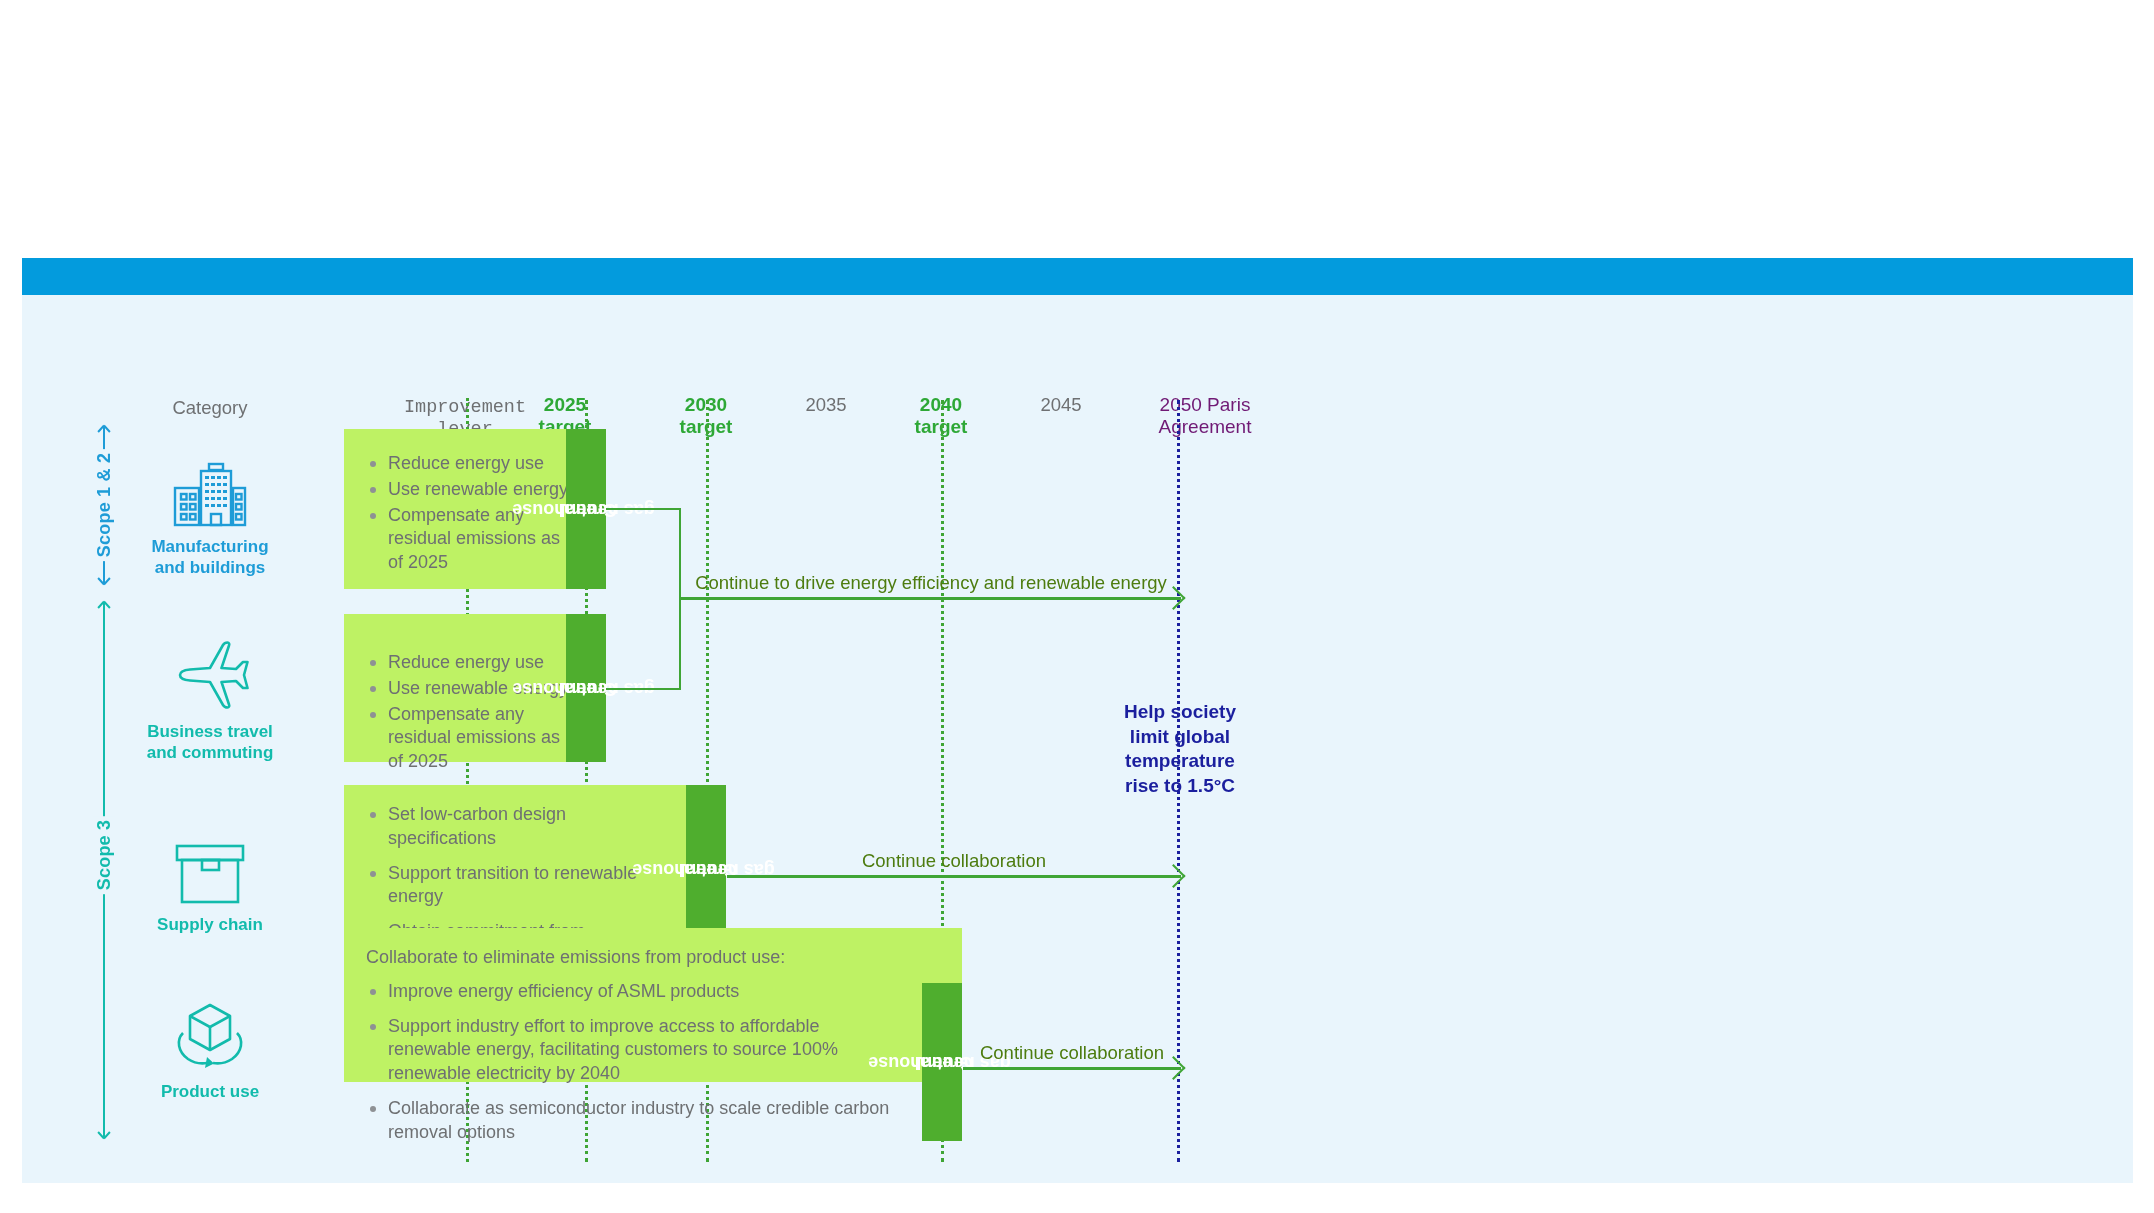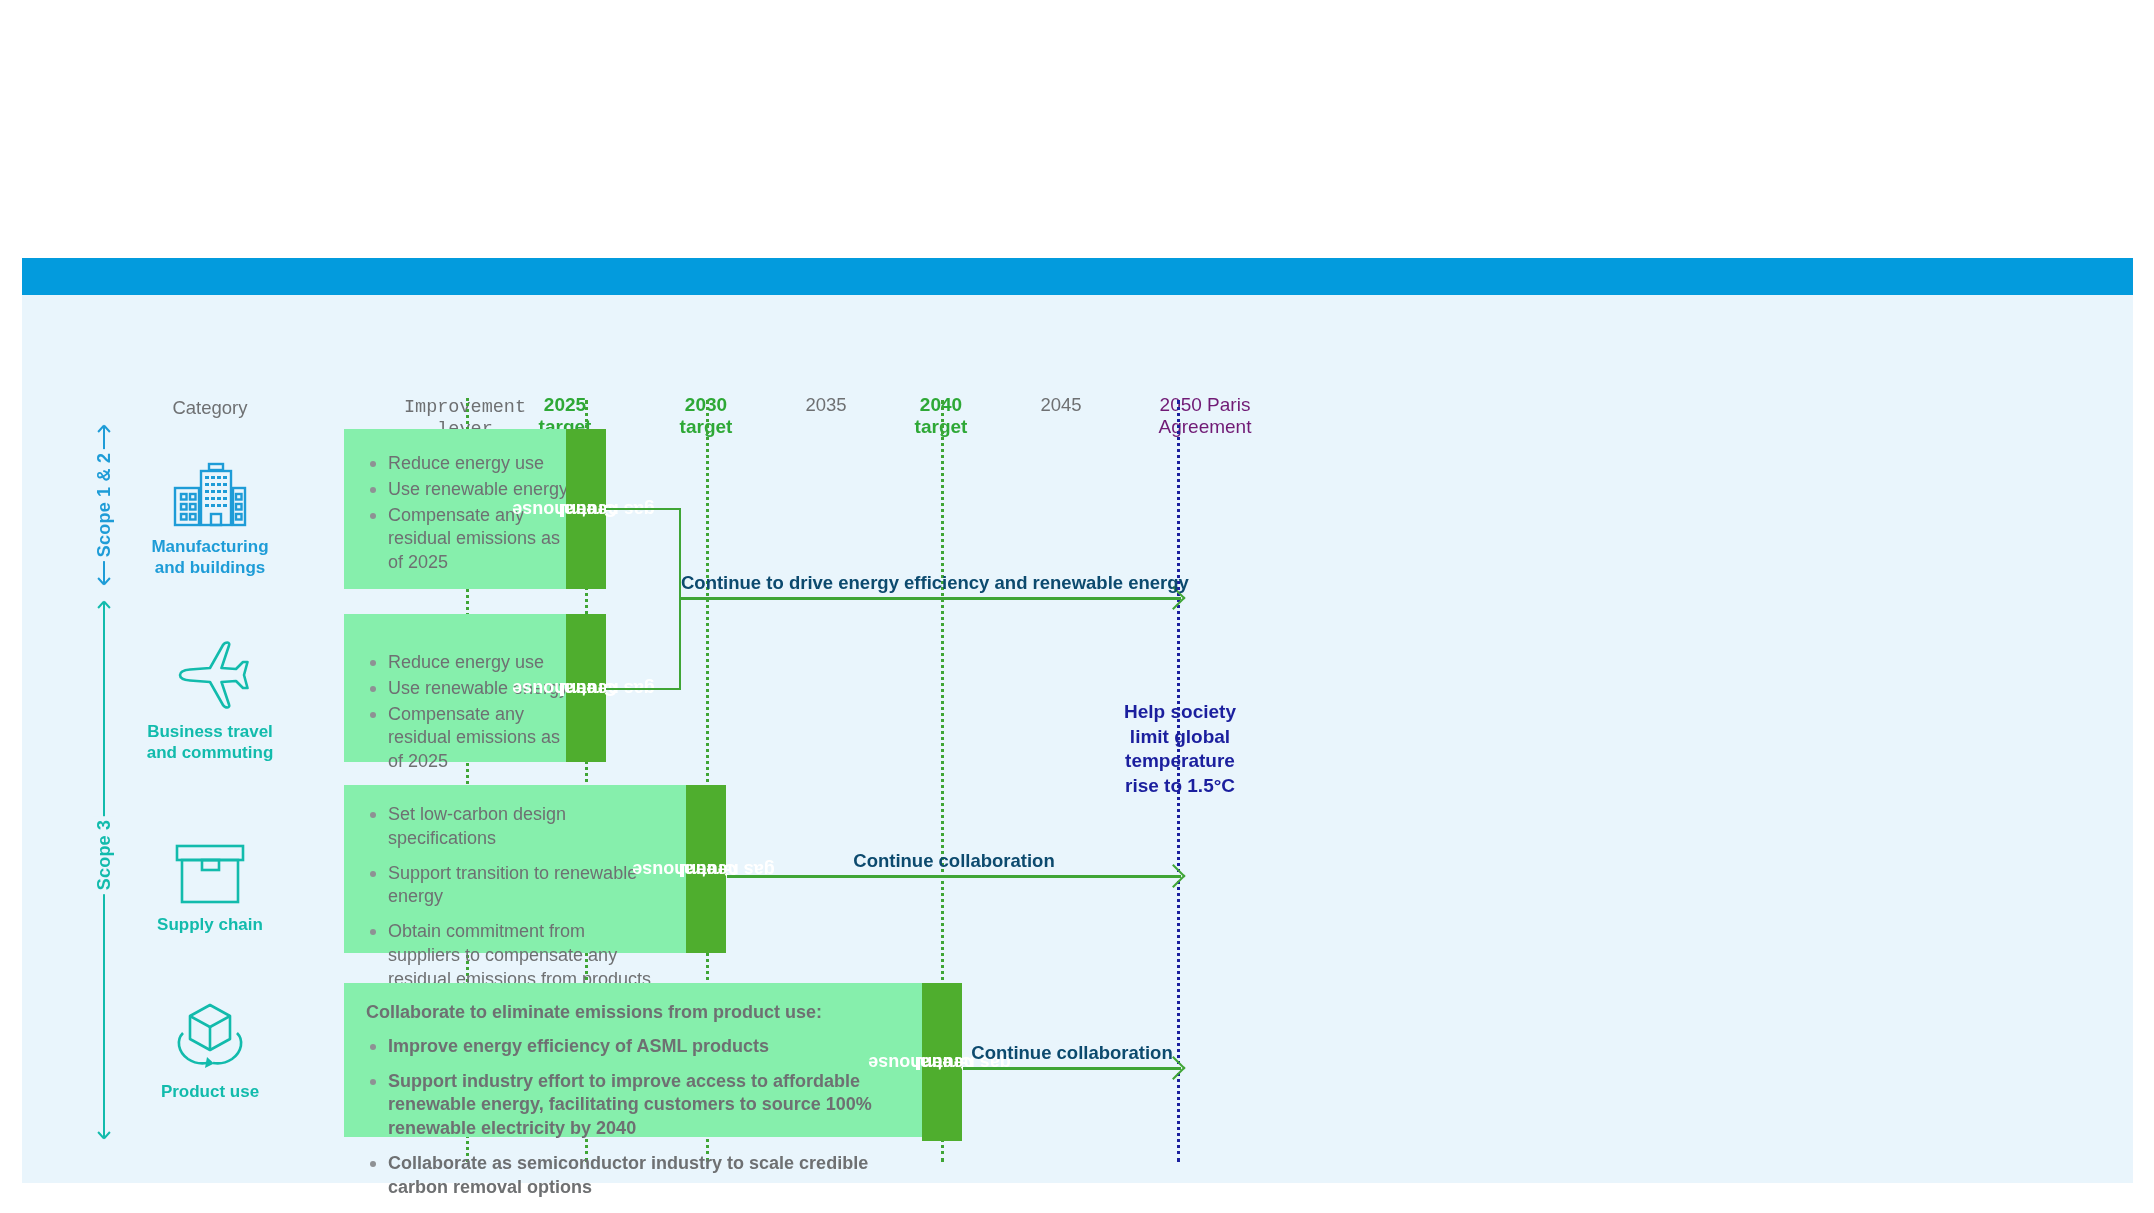--- a/index.html
+++ b/index.html
@@ -31,39 +31,39 @@
   .rail .rl{position:absolute;left:50%;transform:translate(-50%,-50%) rotate(-90deg);
             white-space:nowrap;font-weight:700;font-size:18px;letter-spacing:.2px;}
 
   
   .cat{position:absolute;width:210px;text-align:center;}
   .cat .ico{height:88px;display:flex;align-items:flex-end;justify-content:center;}
   .cat .ico svg{display:block;}
   .cat .lbl{margin-top:9px;font-weight:700;font-size:17px;line-height:1.22;}
 
   
-  .card{position:absolute;background:#86efac;box-sizing:border-box;}
+  .card{position:absolute;background:#bef264;box-sizing:border-box;}
   .card .body{position:absolute;left:22px;top:0;right:14px;color:#6E7072;font-size:18px;line-height:1.32;}
   .card .intro{margin:0 0 10px 0;}
   ul.blist{list-style:none;margin:0;padding:0;}
   ul.blist li{position:relative;padding-left:22px;margin-bottom:2px;}
   ul.blist li::before{content:"";position:absolute;left:4px;top:9px;width:6px;height:6px;border-radius:50%;background:#8E9194;}
   ul.blist.spaced li{margin-bottom:11px;}
 
   
   .ghg{position:absolute;background:#4FAE2E;display:flex;align-items:center;justify-content:center;}
   .ghg span{display:block;transform:rotate(-90deg);white-space:nowrap;
             color:#ffffff;font-weight:700;font-size:18px;line-height:1.16;text-align:center;}
 
   
   .garrow{position:absolute;height:2.6px;background:#3FA535;}
   .garrow::after{content:"";position:absolute;right:-1px;top:50%;width:15px;height:15px;
                  border-top:2.6px solid #3FA535;border-right:2.6px solid #3FA535;
                  transform:translate(0,-50%) rotate(45deg);transform-origin:center;}
-  .garrowlbl{position:absolute;color:#0c4a6e;font-weight:700;font-size:18.5px;white-space:nowrap;text-align:center;}
+  .garrowlbl{position:absolute;color:#4d7c0f;font-weight:400;font-size:18.5px;white-space:nowrap;text-align:center;}
 
   
   .bracket{position:absolute;box-sizing:border-box;
            border-top:2.6px solid #3FA535;border-right:2.6px solid #3FA535;border-bottom:2.6px solid #3FA535;}
 
   
   .goal{position:absolute;text-align:center;color:#1B1F9E;font-weight:700;font-size:19px;line-height:1.3;}
 </style>
 </head>
 <body>
@@ -278,21 +278,21 @@
       </ul>
     </div>
   </div>
   <div class="ghg" style="left:686px;top:785px;width:40px;height:168px;">
     <span>
       <span>Greenhouse</span><br>
       <span>gas neutral</span>
     </span>
   </div>
 
-  <div class="card" style="left:344px;top:983px;width:618px;height:154px;font-weight:bold;">
+  <div class="card" style="left:344px;top:928px;width:618px;height:154px;">
     <div class="body" style="top:18px;right:62px;">
       <p class="intro">Collaborate to eliminate emissions from product use:</p>
       <ul class="blist spaced">
         <li>Improve energy efficiency of ASML products</li>
         <li>Support industry effort to improve access to affordable renewable energy, facilitating customers to source 100% renewable electricity by 2040</li>
         <li>Collaborate as semiconductor industry to scale credible carbon removal options</li>
       </ul>
     </div>
   </div>
   <div class="ghg" style="left:922px;top:983px;width:40px;height:158px;">

